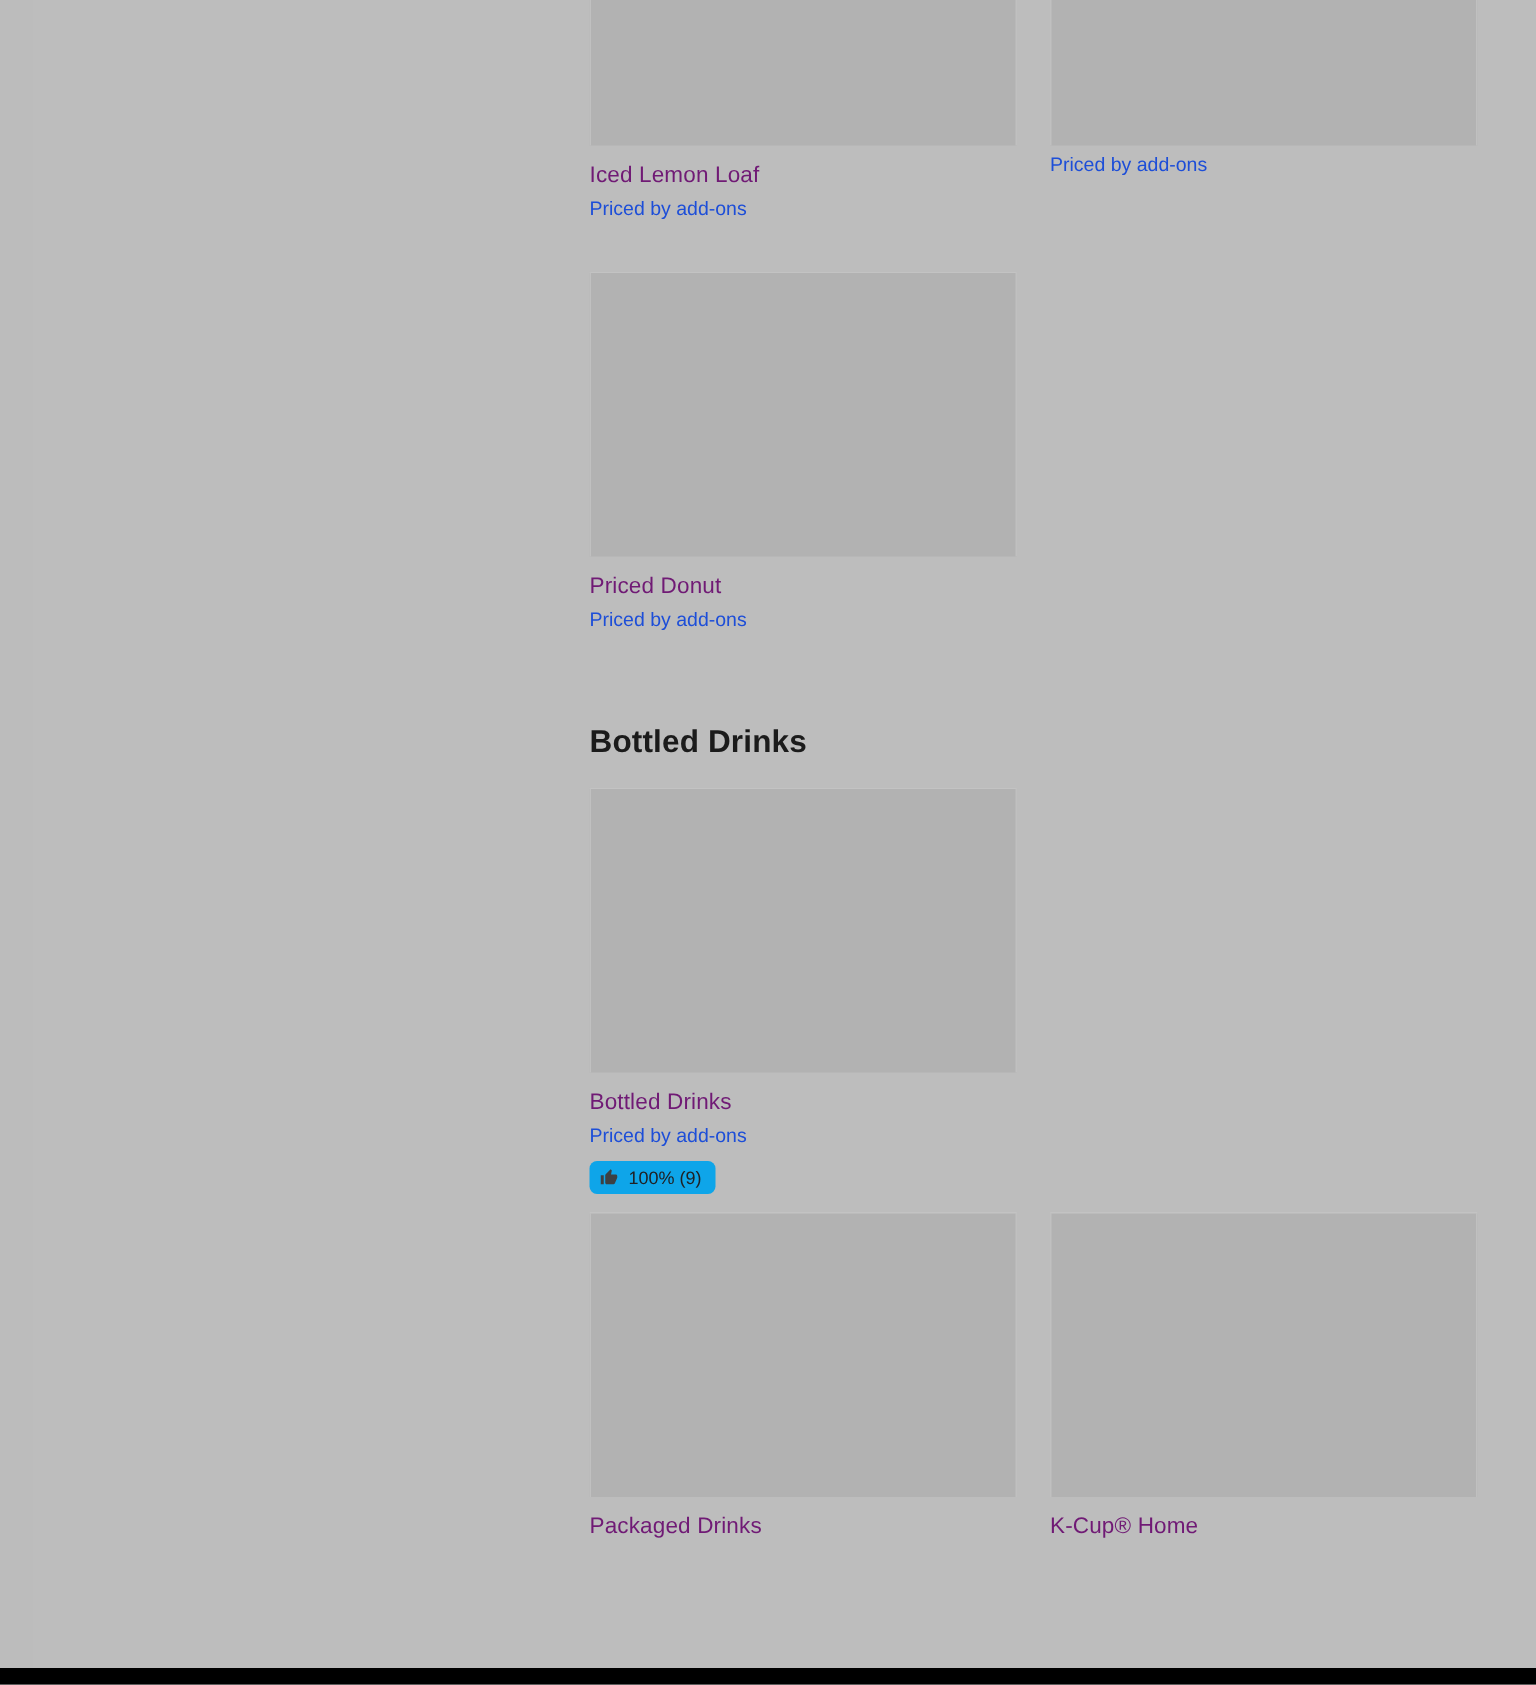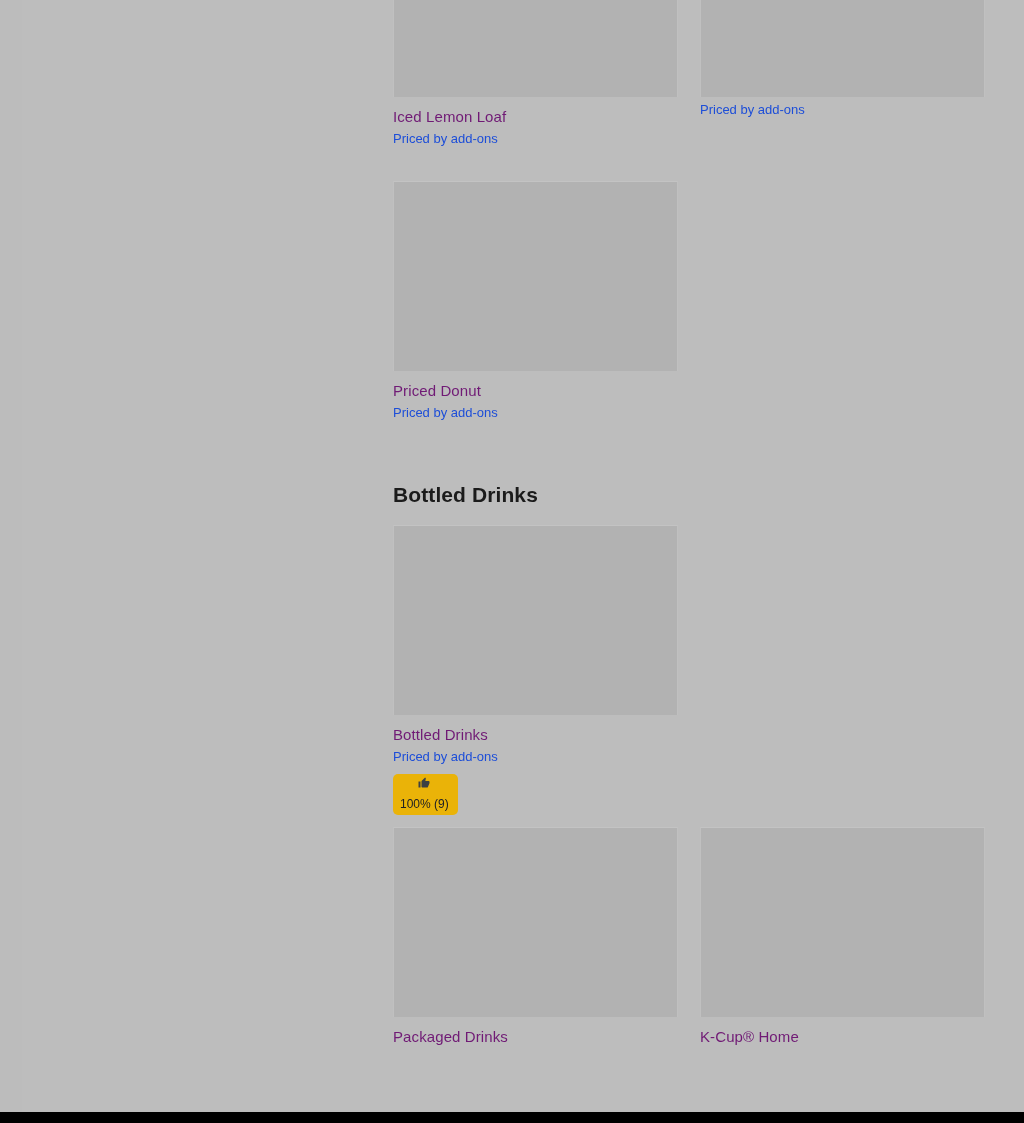--- a/index.html
+++ b/index.html
@@ -101,26 +101,25 @@
     margin: 4px 0 0 0;
     font-weight: 400;
   }
 
   .rating-badge {
     display: inline-flex;
     align-items: center;
     gap: 7px;
     margin-top: 9px;
     padding: 3px 9px 3px 7px;
-    background: #eab308;
+    background: #0ea5e9;
     border-radius: 5px;
     font-size: 12px;
     line-height: 16px;
     color: #202124;
-    flex-direction: column;
   }
   .rating-badge .thumb-icon {
     display: inline-block;
     width: 12px;
     height: 12px;
     position: relative;
     flex: 0 0 auto;
   }
   .rating-badge .thumb-icon svg { display: block; }
 

